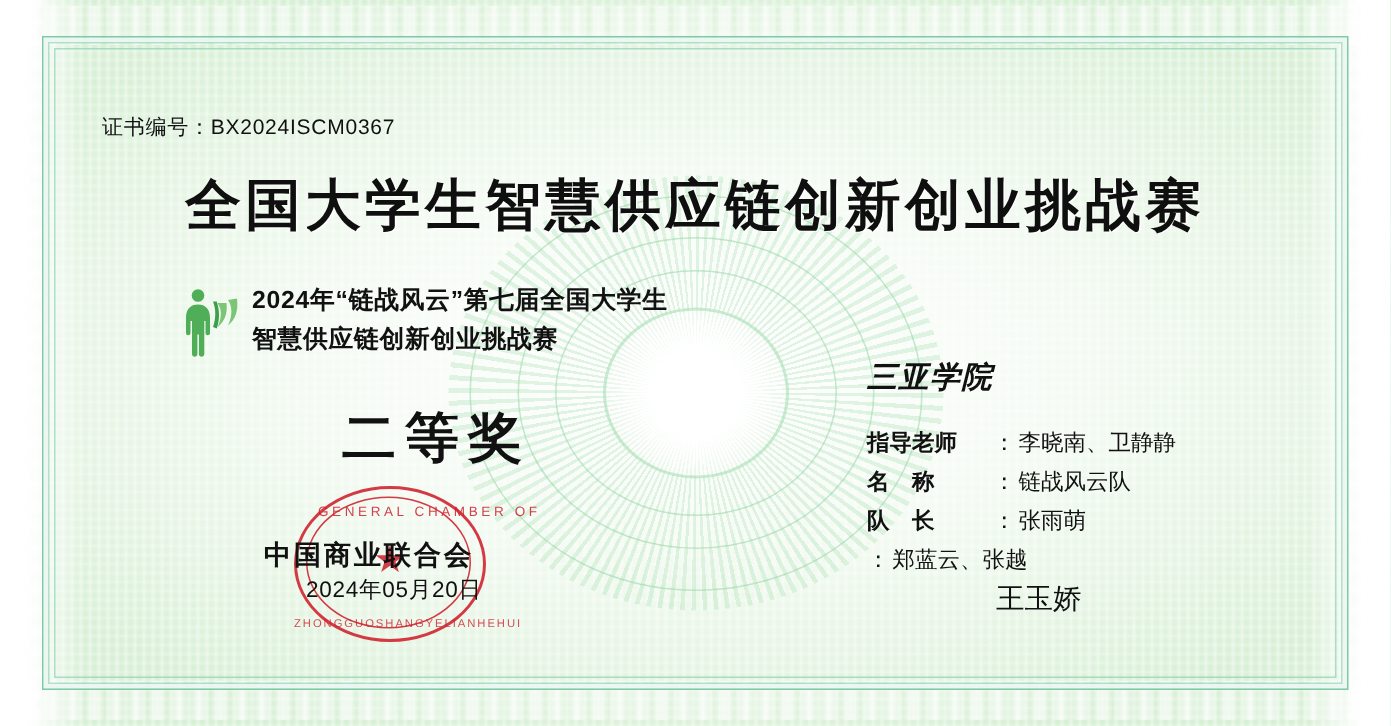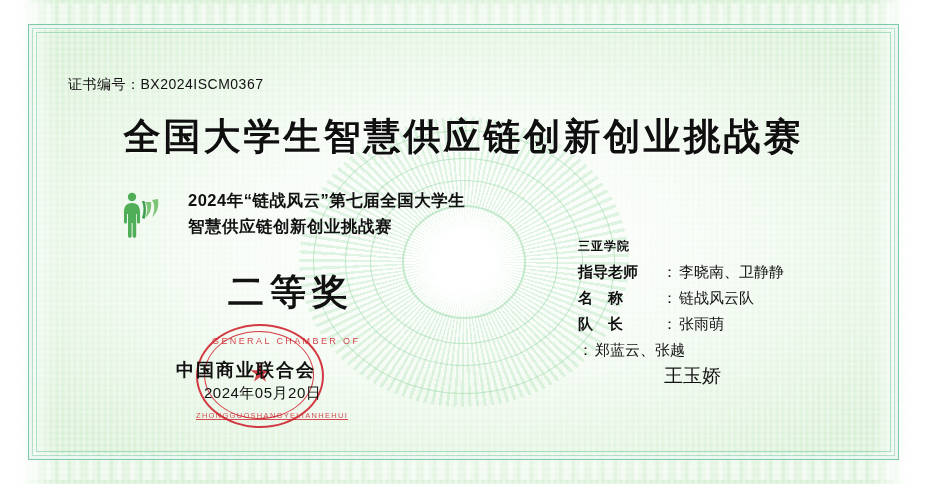--- a/index.html
+++ b/index.html
@@ -145,21 +145,21 @@
     color: #0f0f0f;
     text-shadow: 1px 1px 0 rgba(255,255,255,0.8);
   }
 
   .event-block {
     position: absolute;
     left: 118px;
     top: 176px;
     display: flex;
     align-items: center;
-    gap: 24px;
+    gap: 4px;
   }
   .logo {
     width: 46px;
     height: 52px;
     position: relative;
     flex: none;
   }
   .logo svg { display: block; }
 
   .event-lines {
@@ -227,21 +227,20 @@
   .seal-arc-bottom {
     position: absolute;
     left: 0; bottom: 8px;
     width: 124px;
     text-align: center;
     font-size: 7.5px;
     color: #cf1f2a;
     letter-spacing: 1.3px;
     opacity: 0.8;
     white-space: nowrap;
-    text-decoration: underline;
   }
 
   .issuer {
     position: absolute;
     left: 176px;
     top: 346px;
     font-size: 18px;
     font-weight: bold;
     color: #111;
     letter-spacing: 2px;
@@ -259,24 +258,25 @@
 
   
   .info {
     position: absolute;
     left: 578px;
     top: 226px;
     width: 300px;
     color: #111;
   }
   .info .school {
-    font-size: 12px;
+    font-size: 20px;
     font-weight: bold;
     letter-spacing: 1px;
-    margin-bottom: 4px;
+    margin-bottom: 18px;
+    font-style: italic;
   }
   .info-row {
     display: flex;
     align-items: flex-start;
     font-size: 15px;
     line-height: 26px;
     white-space: nowrap;
   }
   .info-row .lbl {
     flex: none;

